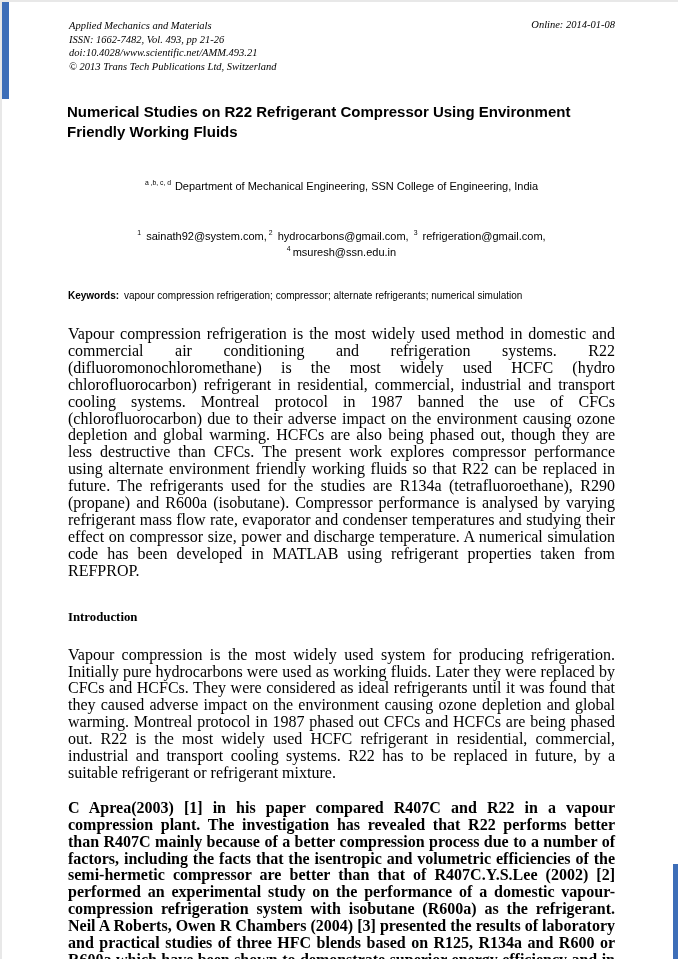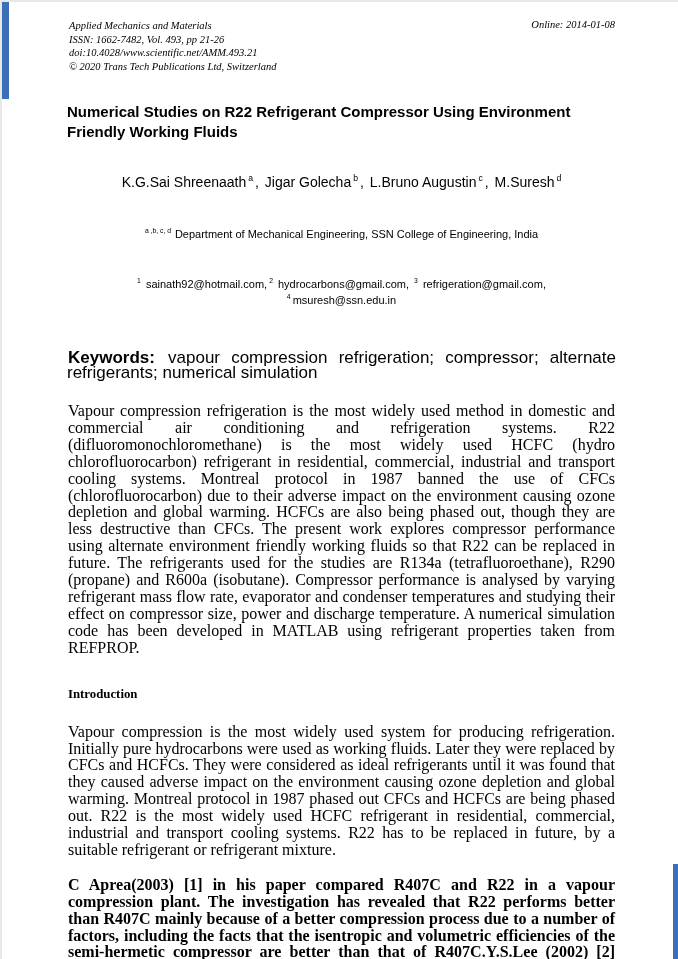--- a/index.html
+++ b/index.html
@@ -58,24 +58,24 @@
   }
   .emails-block {
     font-family: "Liberation Sans", sans-serif;
     font-size: 11px;
     line-height: 14px;
     text-align: center;
     margin-top: 34px;
   }
   .keywords-para {
     font-family: "Liberation Sans", sans-serif;
-    font-size: 17px;
+    font-size: 10px;
     line-height: 15px;
     text-align: justify;
-    margin-top: 40px;
+    margin-top: 26px;
   }
   .kw-label { font-weight: bold; }
   .section-heading {
     font-family: "Liberation Serif", serif;
     font-weight: bold;
     font-size: 12.8px;
     margin-top: 26px;
   }
   .body-para {
     font-size: 16px;
@@ -93,33 +93,32 @@
   <div class="accent accent-left"></div>
   <div class="accent accent-right"></div>
 
   <div class="content">
 
     <div class="journal-header">
       <div class="header-left">
         <div>Applied Mechanics and Materials</div>
         <div>ISSN: 1662-7482, Vol. 493, pp 21-26</div>
         <div>doi:10.4028/www.scientific.net/AMM.493.21</div>
-        <div>© 2020 Trans Tech Publications Ltd, Switzerland</div>
+        <div>© 2013 Trans Tech Publications Ltd, Switzerland</div>
       </div>
       <div class="header-right">Online: 2014-01-08</div>
     </div>
 
     <h1 class="paper-title">Numerical Studies on R22 Refrigerant Compressor Using Environment Friendly Working Fluids</h1>
 
-    <div class="authors-line"><span>K.G.Sai Shreenaath</span><sup>a</sup><span>, </span><span>Jigar Golecha</span><sup>b</sup><span>, </span><span>L.Bruno Augustin</span><sup>c</sup><span>, </span><span>M.Suresh</span><sup>d</sup></div>
 
     <div class="affiliation-line"><sup>a ,b, c, d </sup><span>Department of Mechanical Engineering, SSN College of Engineering, India</span></div>
 
     <div class="emails-block">
-      <div><sup>1</sup><span> sainath92@hotmail.com,</span><sup>2</sup><span> hydrocarbons@gmail.com, </span><sup>3</sup><span> refrigeration@gmail.com,</span></div>
+      <div><sup>1</sup><span> sainath92@system.com,</span><sup>2</sup><span> hydrocarbons@gmail.com, </span><sup>3</sup><span> refrigeration@gmail.com,</span></div>
       <div><sup>4</sup><span>msuresh@ssn.edu.in</span></div>
     </div>
 
     <p class="keywords-para"><span class="kw-label">Keywords:</span><span> vapour compression refrigeration; compressor; alternate refrigerants; numerical simulation</span></p>
 
     <div>
       <p class="body-para">Vapour compression refrigeration is the most widely used method in domestic and commercial air conditioning and refrigeration systems. R22 (difluoromonochloromethane) is the most widely used HCFC (hydro chlorofluorocarbon) refrigerant in residential, commercial, industrial and transport cooling systems. Montreal protocol in 1987 banned the use of CFCs (chlorofluorocarbon) due to their adverse impact on the environment causing ozone depletion and global warming. HCFCs are also being phased out, though they are less destructive than CFCs. The present work explores compressor performance using alternate environment friendly working fluids so that R22 can be replaced in future. The refrigerants used for the studies are R134a (tetrafluoroethane), R290 (propane) and R600a (isobutane). Compressor performance is analysed by varying refrigerant mass flow rate, evaporator and condenser temperatures and studying their effect on compressor size, power and discharge temperature. A numerical simulation code has been developed in MATLAB using refrigerant properties taken from REFPROP.</p>
     </div>
 
     <div>

